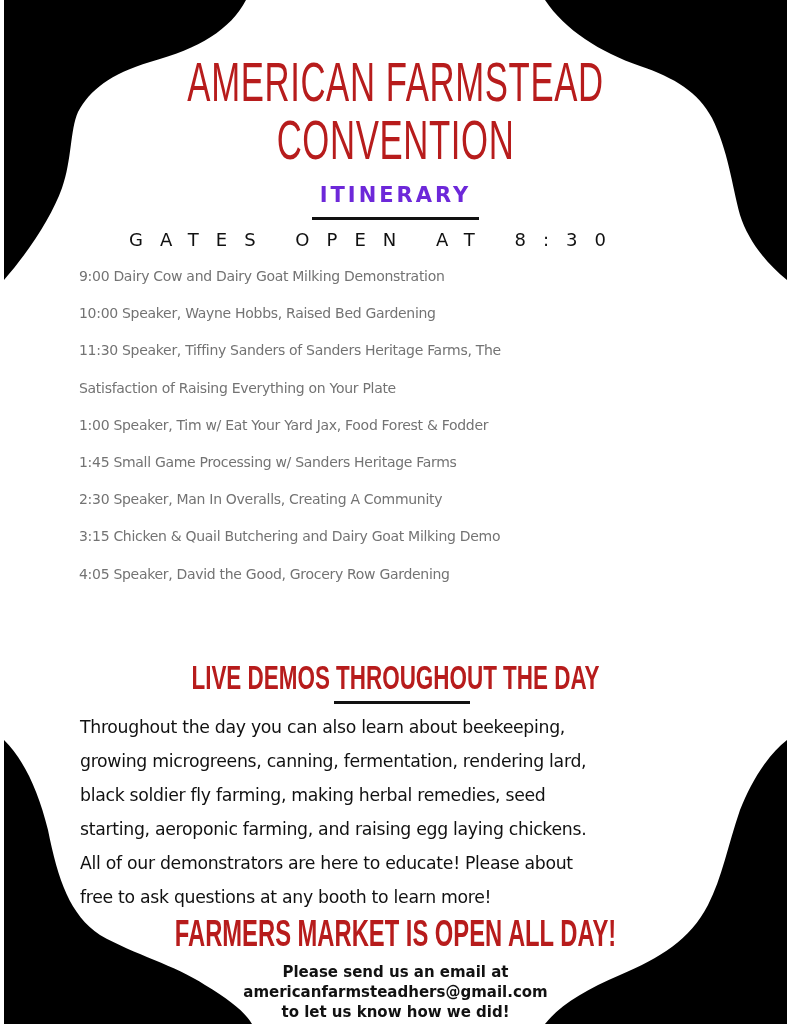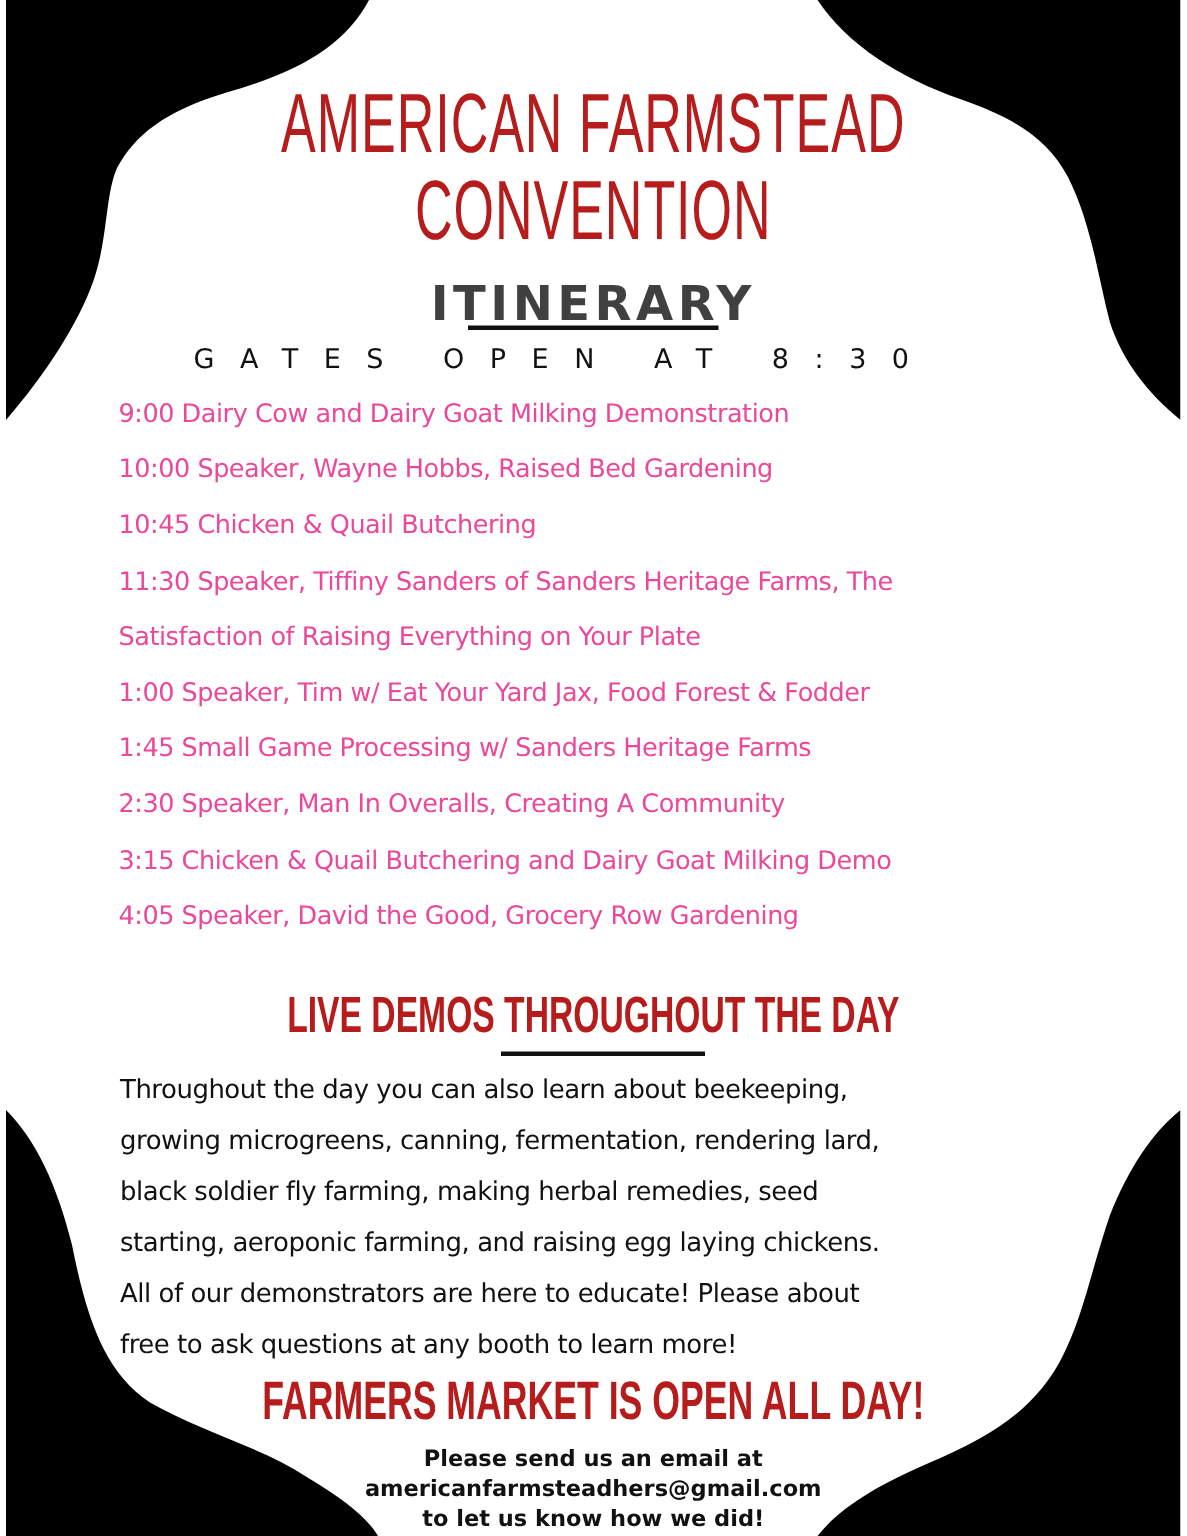--- a/index.html
+++ b/index.html
@@ -16,39 +16,39 @@
       font-family: "Liberation Sans", sans-serif;
       color: #b71c1c; font-weight: normal;
       transform-origin: center top;
       margin: 0; letter-spacing: 1px;
     }
     .title-line1 { top: 52px; font-size: 56px; line-height: 60px; transform: scaleX(0.62); }
     .title-line2 { top: 110px; font-size: 56px; line-height: 60px; transform: scaleX(0.62); }
 
     .itinerary-heading {
       position: absolute; left: 0; width: 791px; top: 183px; text-align: center;
-      font-family: "DejaVu Sans", sans-serif; font-weight: bold; font-size: 32px;
-      letter-spacing: 3px; margin: 0; color: #404040;
+      font-family: "DejaVu Sans", sans-serif; font-weight: bold; font-size: 21px;
+      letter-spacing: 3px; margin: 0; color: #6d28d9;
     }
     .rule {
       position: absolute; height: 3px; background: #111;
     }
     .rule-1 { left: 312px; width: 167px; top: 217px; }
     .rule-2 { left: 334px; width: 136px; top: 701px; }
 
     .gates {
       position: absolute; left: 0; width: 735px; top: 229px; text-align: center;
       font-family: "DejaVu Sans", sans-serif; font-size: 18px; letter-spacing: 17px;
       margin: 0; padding-left: 17px; box-sizing: border-box; color: #111;
     }
 
     .schedule { position: absolute; left: 79px; top: 258px; width: 660px; margin: 0; padding: 0; list-style: none; }
     .schedule li {
-      font-family: "DejaVu Sans", sans-serif; font-size: 17px; line-height: 37.2px;
-      white-space: nowrap; color: #ec4899; letter-spacing: -0.3px;
+      font-family: "DejaVu Sans", sans-serif; font-size: 14px; line-height: 37.2px;
+      white-space: nowrap; color: #737373; letter-spacing: -0.3px;
     }
 
     .subhead {
       position: absolute; left: 0; width: 791px; text-align: center;
       font-family: "Liberation Sans", sans-serif; color: #b71c1c;
       transform-origin: center top; margin: 0;
     }
     .subhead-live { top: 658px; font-size: 34px; line-height: 38px; transform: scaleX(0.66); }
     .subhead-market { top: 914px; font-size: 36px; line-height: 40px; transform: scaleX(0.66); }
 
@@ -87,21 +87,20 @@
   <h1 class="title title-line1">AMERICAN FARMSTEAD</h1>
   <h1 class="title title-line2">CONVENTION</h1>
 
   <h2 class="itinerary-heading">ITINERARY</h2>
   <div class="rule rule-1"></div>
   <p class="gates">GATES OPEN AT 8:30</p>
 
   <ul class="schedule">
     <li>9:00 Dairy Cow and Dairy Goat Milking Demonstration</li>
     <li>10:00 Speaker, Wayne Hobbs, Raised Bed Gardening</li>
-    <li>10:45 Chicken &amp; Quail Butchering</li>
     <li>11:30 Speaker, Tiffiny Sanders of Sanders Heritage Farms, The</li>
     <li>Satisfaction of Raising Everything on Your Plate</li>
     <li>1:00 Speaker, Tim w/ Eat Your Yard Jax, Food Forest &amp; Fodder</li>
     <li>1:45 Small Game Processing w/ Sanders Heritage Farms</li>
     <li>2:30 Speaker, Man In Overalls, Creating A Community</li>
     <li>3:15 Chicken &amp; Quail Butchering and Dairy Goat Milking Demo</li>
     <li>4:05 Speaker, David the Good, Grocery Row Gardening</li>
   </ul>
 
   <h2 class="subhead subhead-live">LIVE DEMOS THROUGHOUT THE DAY</h2>

